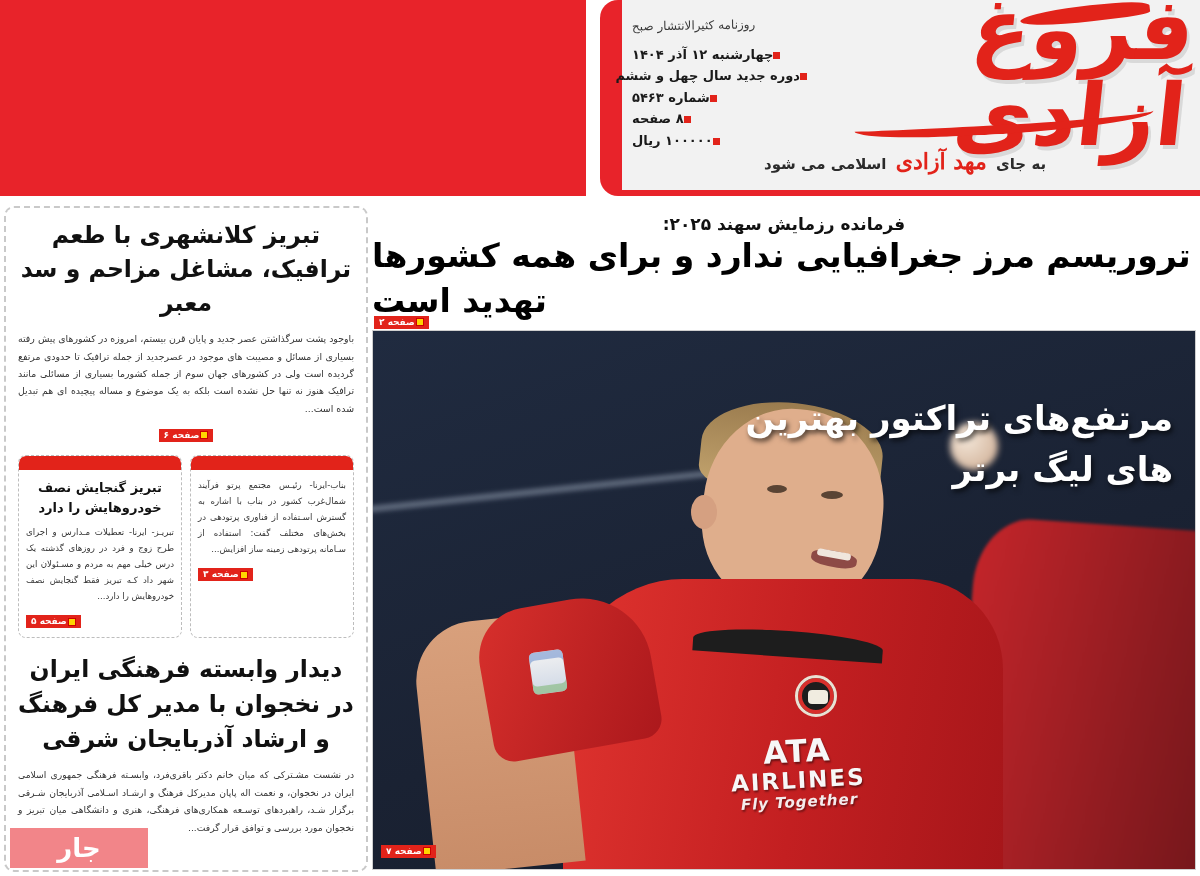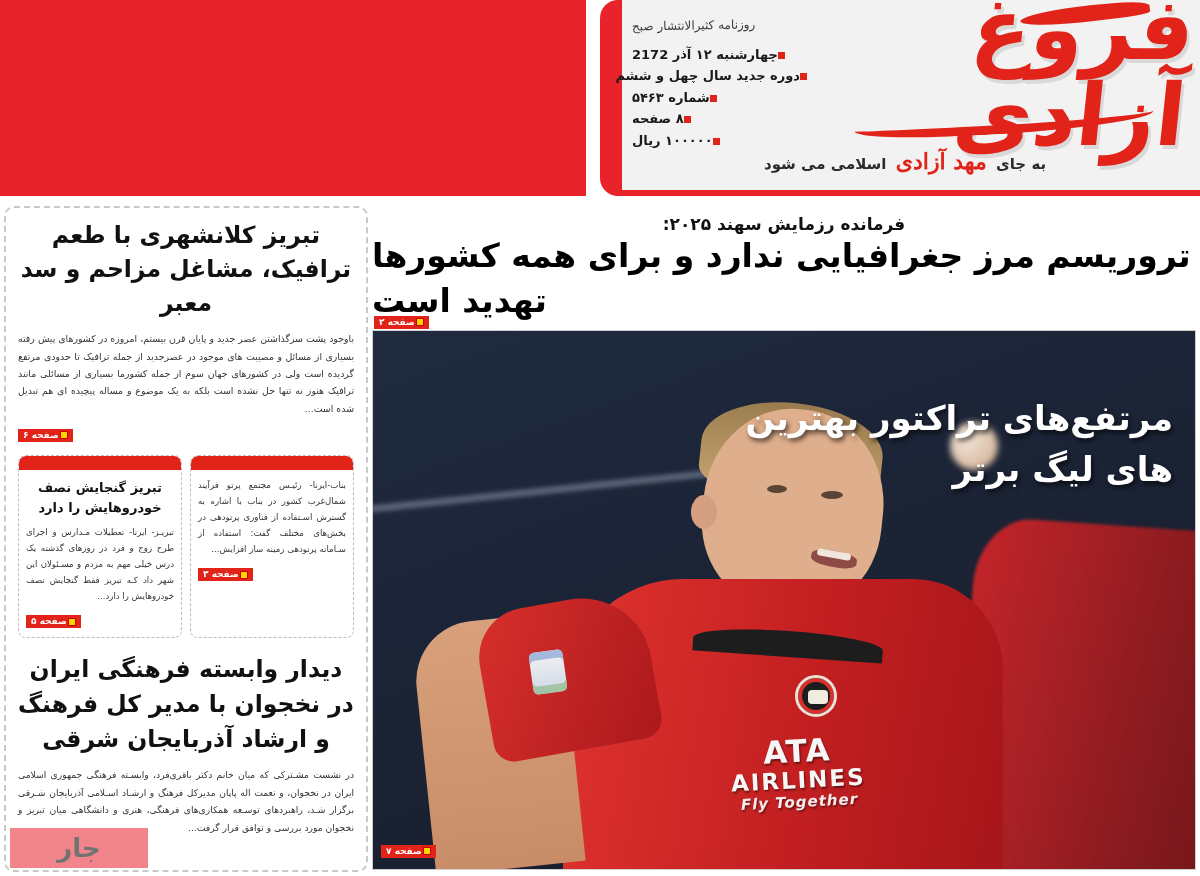--- a/index.html
+++ b/index.html
@@ -130,39 +130,39 @@
   .body-a {
     font-size:9.4px; line-height:1.85; color:#333; text-align:justify;
     margin-top:10px; direction:rtl;
   }
   .pgbadge{
     display:inline-flex; align-items:center; gap:1px;
     background:#e2231a; color:#fff; font-size:9px; font-weight:bold;
     padding:2px 5px; line-height:1;
   }
   .pgbadge .dot{ width:8px; height:8px; background:#ffd400; border:1px solid #c00; display:inline-block; }
-  .badge-row{ margin-top:7px; text-align:left; }
+  .badge-row{ margin-top:7px; text-align:center; }
   .badge-row-right{ margin-top:6px; text-align:left; }
 
   .twocol{ display:flex; gap:8px; margin-top:12px; }
   .minibox{
     flex:1 1 0; border:1.5px dashed #bdbdbd; border-radius:8px; overflow:hidden;
     background:#fff; position:relative; padding:0 7px 7px;
   }
   .minibox .cap{ height:14px; background:#e2231a; margin:0 -7px 8px; border-radius:6px 6px 0 0;}
   .minibox h3{ font-size:14.5px; font-weight:bold; line-height:1.5; text-align:center; color:#111; }
   .minibox h4{ font-size:13px; font-weight:bold; line-height:1.5; text-align:center; color:#111; margin-top:8px;}
   .minibox p{ font-size:8.6px; line-height:1.85; color:#333; text-align:justify; margin-top:8px; }
 
   .hl-b { font-size:23.5px; font-weight:bold; line-height:1.5; text-align:center; color:#111; margin-top:14px;}
   .body-b { font-size:9.2px; line-height:1.9; color:#333; text-align:justify; margin-top:9px; }
 
   .watermark{
     position:absolute; left:4px; bottom:2px; width:138px; height:40px;
-    background:#e8232a; opacity:.55; color:#000000; font-size:26px; font-weight:bold;
+    background:#e8232a; opacity:.55; color:#ffffff; font-size:26px; font-weight:bold;
     display:flex; align-items:center; justify-content:center; letter-spacing:6px;
   }
 
   
   .mainhead { position:absolute; left:372px; top:208px; width:824px; height:118px; }
   .kicker { font-size:17px; font-weight:bold; text-align:center; color:#111; margin-top:6px;}
   .headline { font-size:33px; font-weight:bold; text-align:left; color:#000; line-height:1.35; margin-top:0; letter-spacing:-.5px;}
   .mainhead .badge-pos{ position:absolute; left:2px; bottom:-4px; }
 
   .photoblock{
@@ -270,21 +270,21 @@
     <div class="masthead">
       <div class="logo">
         <div class="flag"></div>
         <div class="wordmark">فروغ آزادی</div>
         <div class="swash"></div>
       </div>
 
       <div class="infobox">
         <div class="slogan">روزنامه کثیرالانتشار صبح</div>
         <ul>
-          <li><span class="sq"></span><span>چهارشنبه ۱۲ آذر 2172</span></li>
+          <li><span class="sq"></span><span>چهارشنبه ۱۲ آذر ۱۴۰۴</span></li>
           <li><span class="sq"></span><span>دوره جدید سال چهل و ششم</span></li>
           <li><span class="sq"></span><span>شماره ۵۴۶۳</span></li>
           <li><span class="sq"></span><span>۸ صفحه</span></li>
           <li><span class="sq"></span><span>۱۰۰۰۰۰ ریال</span></li>
         </ul>
       </div>
 
       <div class="tagline">
         <span>به جای</span>
         <span class="brand">مهد آزادی</span>

